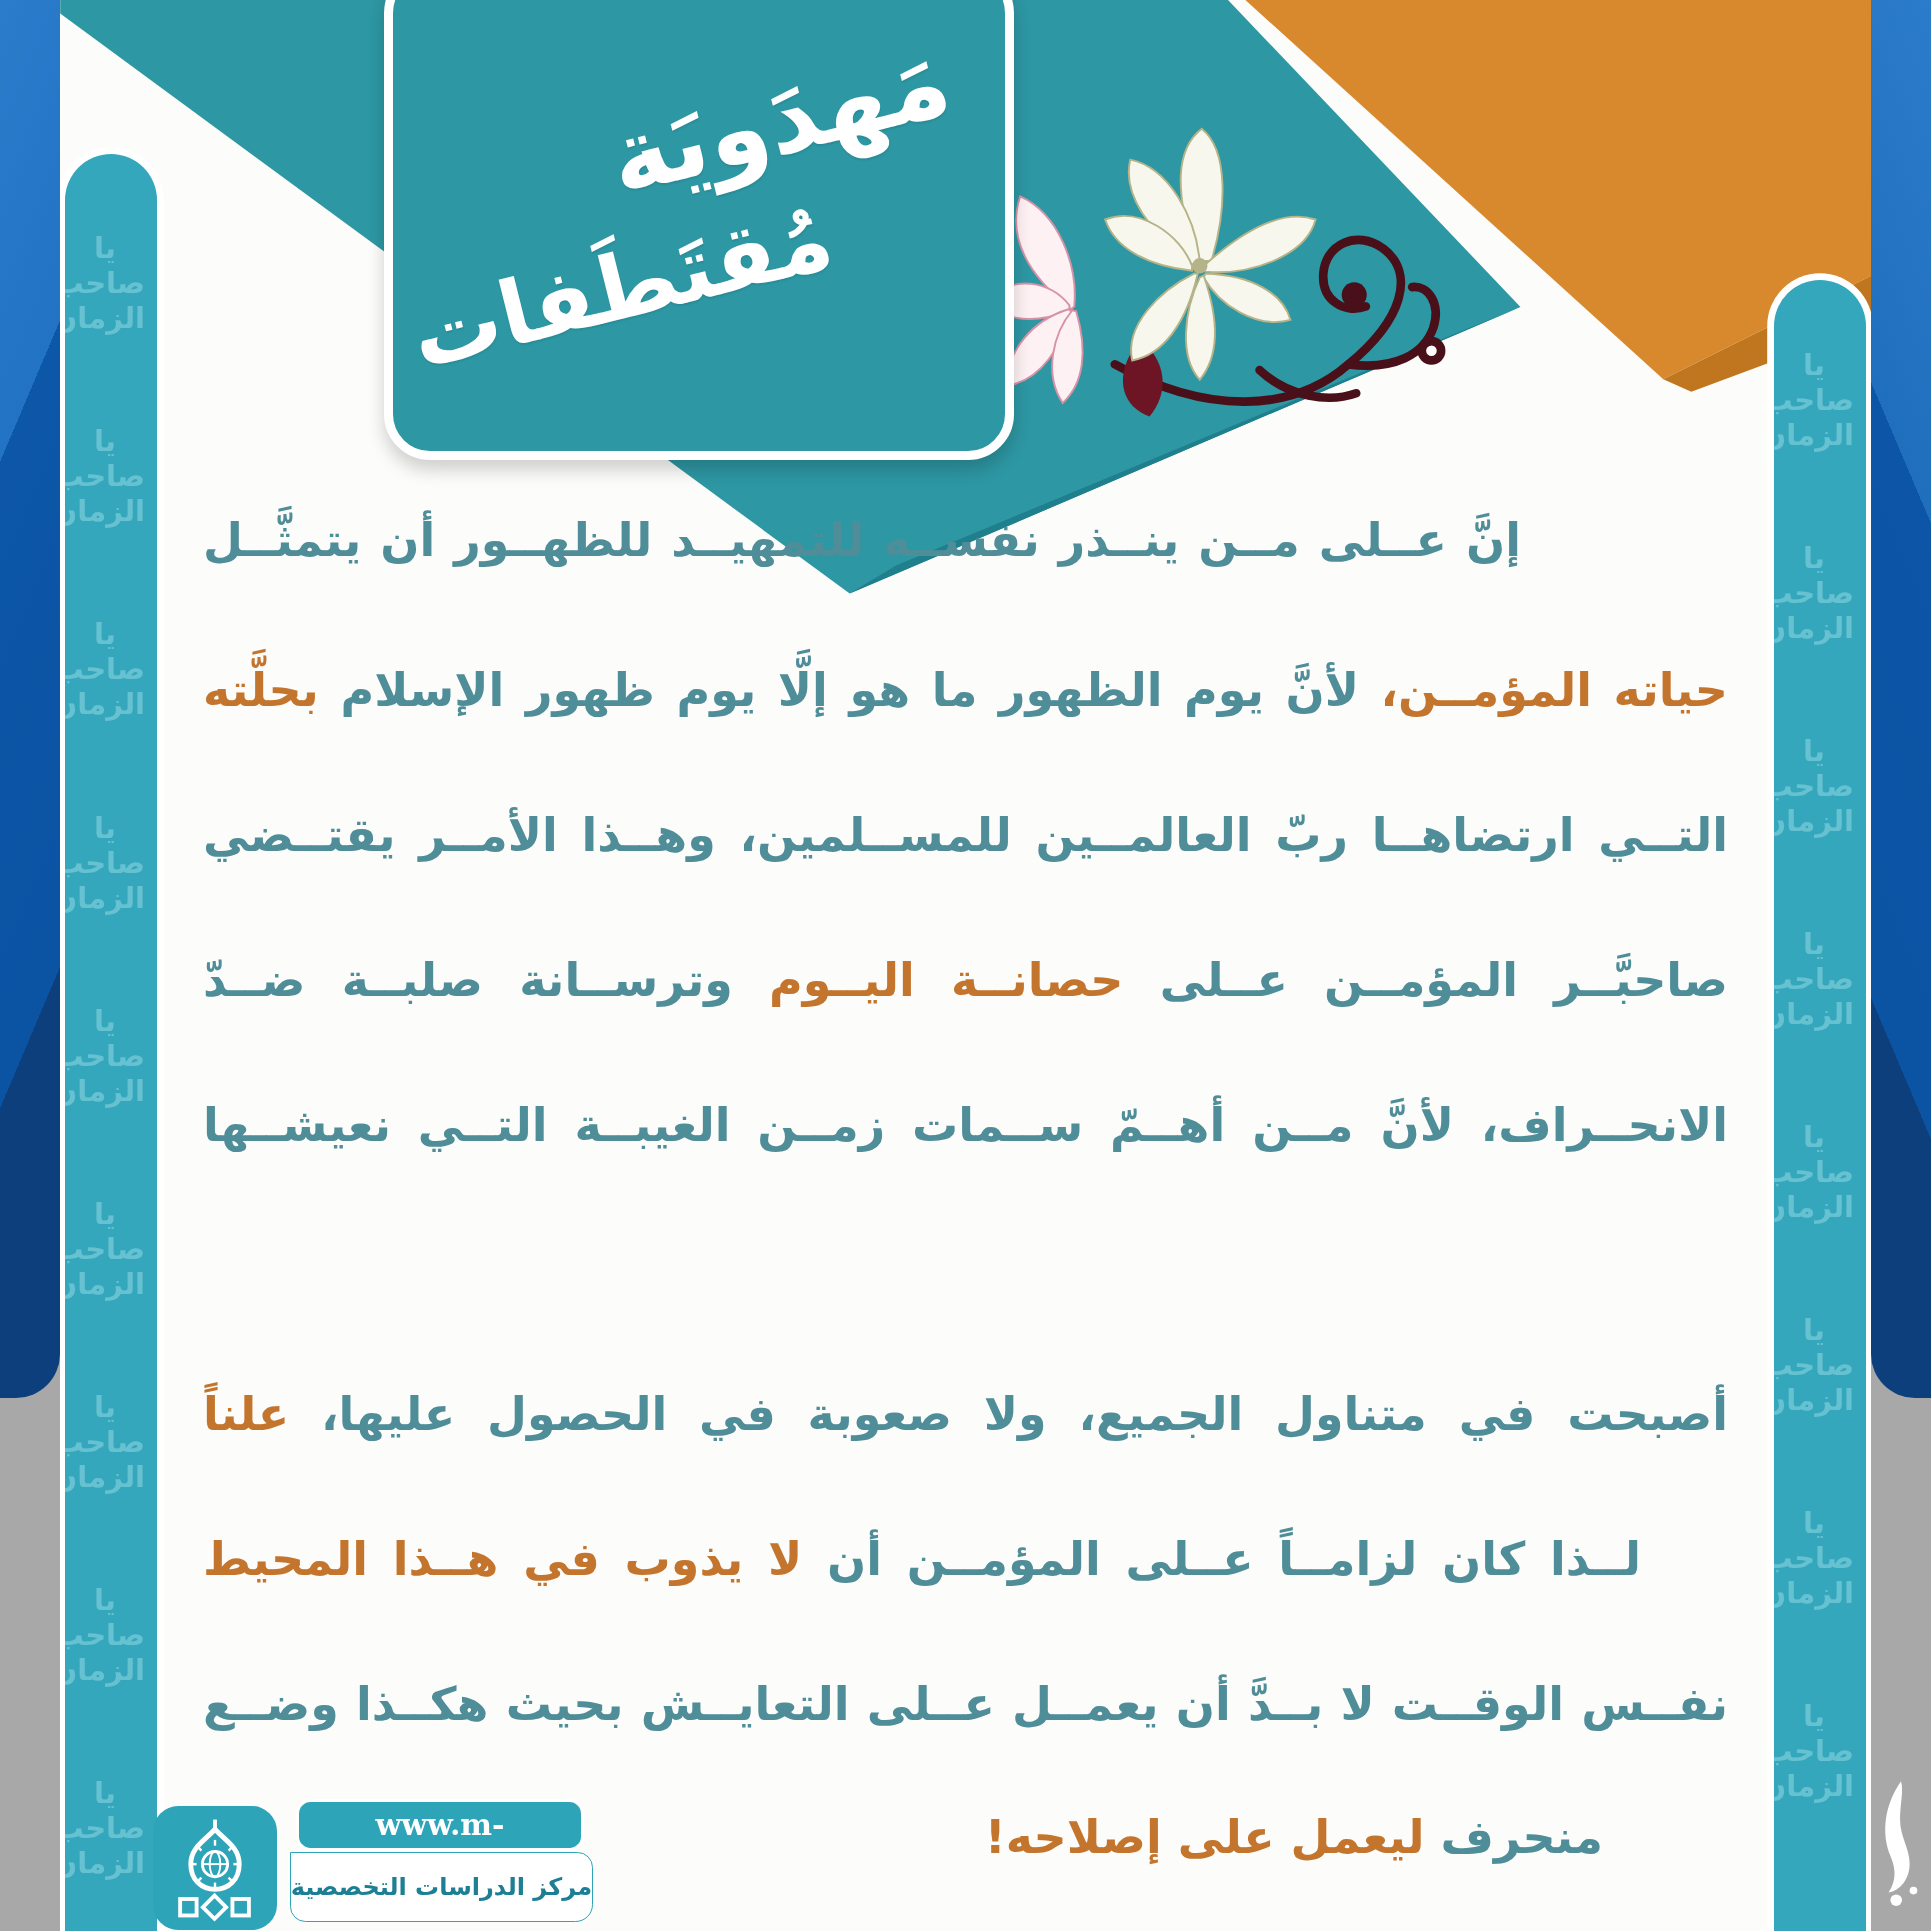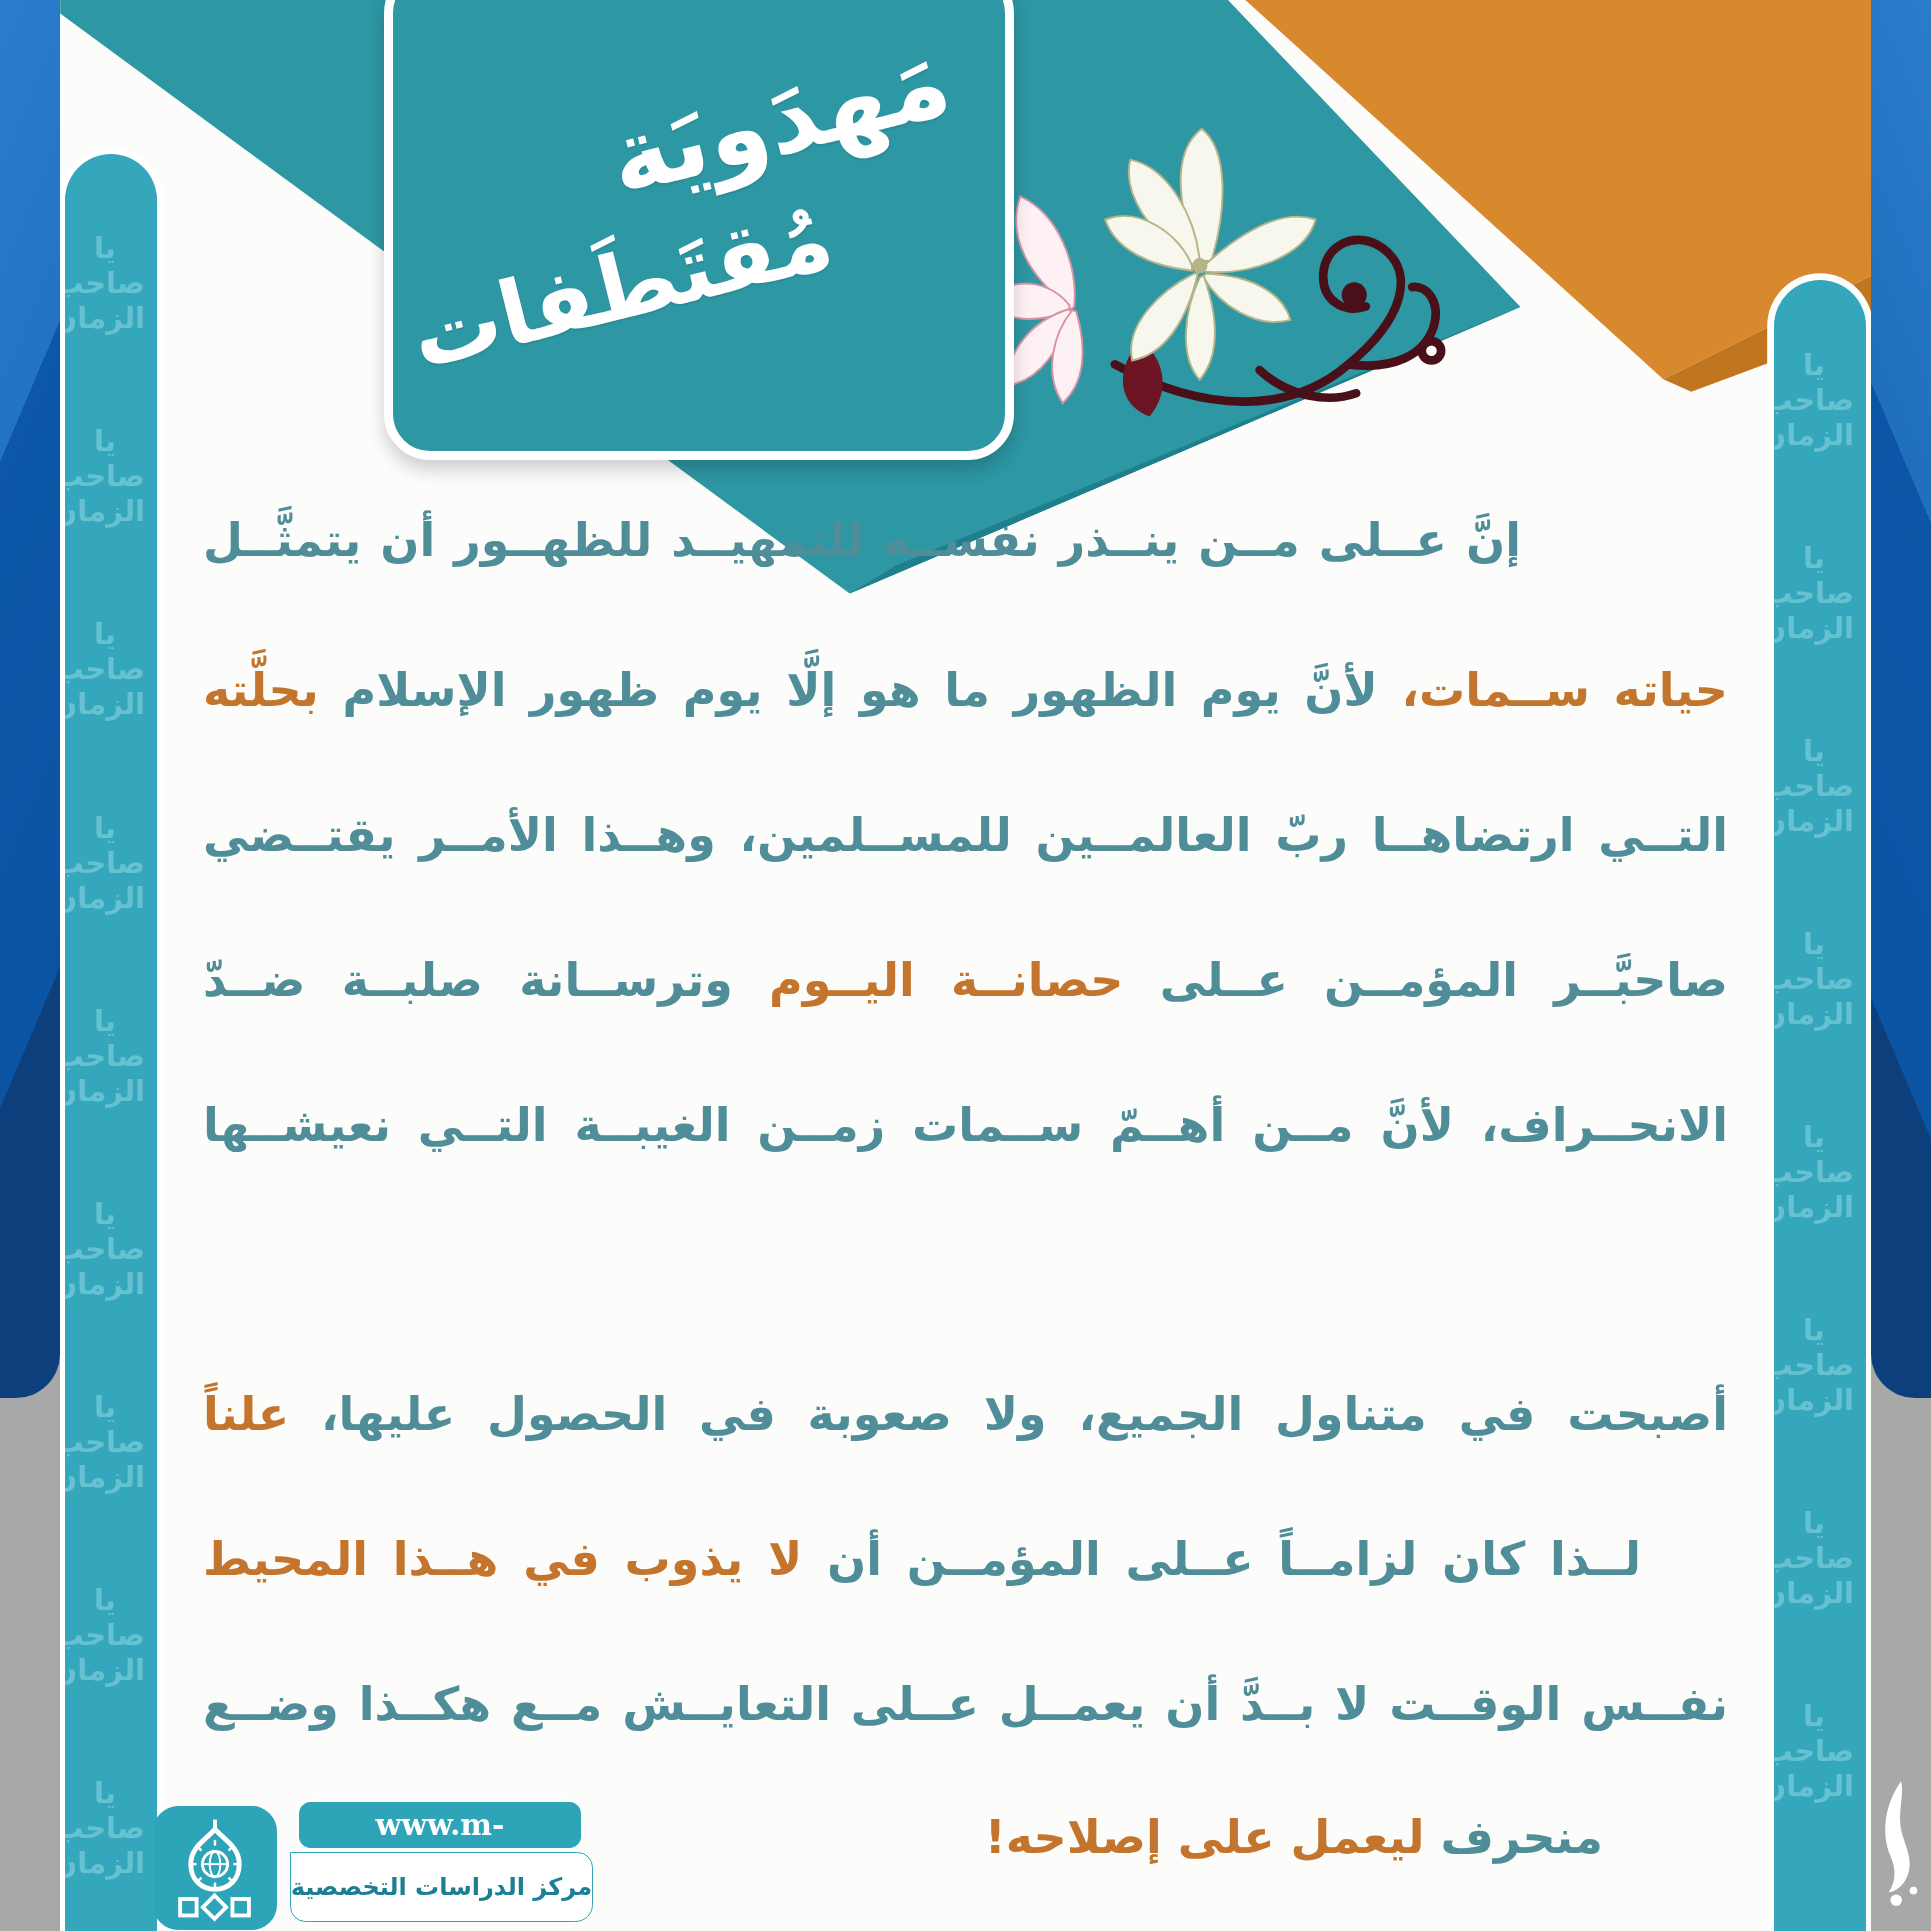--- a/index.html
+++ b/index.html
@@ -91,27 +91,27 @@
       <circle cx="238" cy="150" r="7" fill="#b5b388"></circle>
     </g>
   </svg>
 
   <div class="abs panel">
     <span class="cal top">مَهدَويَة</span>
     <span class="cal bottom">مُقتَطَفات</span>
   </div>
 
   <div class="line l1" style="top:465px"><span class="c-t">إنَّ عــلى مــن ينــذر نفســه للتمهيــد للظهــور أن يتمثَّــل الإســلام في</span></div>
-  <div class="line" style="top:615px"><span class="c-o">حياته ســمات، </span><span class="c-t">لأنَّ يوم الظهور ما هو إلَّا يوم ظهور الإسلام </span><span class="c-o">بحلَّته الإلهية</span></div>
+  <div class="line" style="top:615px"><span class="c-o">حياته المؤمــن، </span><span class="c-t">لأنَّ يوم الظهور ما هو إلَّا يوم ظهور الإسلام </span><span class="c-o">بحلَّته الإلهية</span></div>
   <div class="line" style="top:760px"><span class="c-t">التــي ارتضاهــا ربّ العالمــين للمســلمين، وهــذا الأمــر يقتــضي أن</span></div>
   <div class="line" style="top:905px"><span class="c-t">صاحبَّــر المؤمــن عــلى </span><span class="c-o">حصانــة اليــوم </span><span class="c-t">وترســانة صلبــة ضــدّ أســباب</span></div>
   <div class="line" style="top:1050px"><span class="c-t">الانحــراف، لأنَّ مــن أهــمّ ســمات زمــن الغيبــة التــي نعيشــها اليــوم</span></div>
   <div class="line" style="top:1339px"><span class="c-t">أصبحت في متناول الجميع، ولا صعوبة في الحصول عليها، </span><span class="c-o">علناً وخفاءً.</span></div>
   <div class="line l8" style="top:1484px"><span class="c-t">لــذا كان لزامــاً عــلى المؤمــن أن </span><span class="c-o">لا يذوب في هــذا المحيط الفاســد</span></div>
-  <div class="line" style="top:1629px"><span class="c-t">نفــس الوقــت لا بــدَّ أن يعمــل عــلى التعايــش مــع هكــذا وضــع</span></div>
+  <div class="line" style="top:1629px"><span class="c-t">نفــس الوقــت لا بــدَّ أن يعمــل عــلى التعايــش بحيث هكــذا وضــع</span></div>
   <div class="line l10" style="top:1762px"><span class="c-t">منحرف </span><span class="c-o">ليعمل على إصلاحه!</span></div>
 
   <div class="abs band left">
     <span class="pat" style="top:77px">يا صاحب الزمان</span>
     <span class="pat" style="top:270px">يا صاحب الزمان</span>
     <span class="pat" style="top:463px">يا صاحب الزمان</span>
     <span class="pat" style="top:657px">يا صاحب الزمان</span>
     <span class="pat" style="top:850px">يا صاحب الزمان</span>
     <span class="pat" style="top:1043px">يا صاحب الزمان</span>
     <span class="pat" style="top:1236px">يا صاحب الزمان</span>

